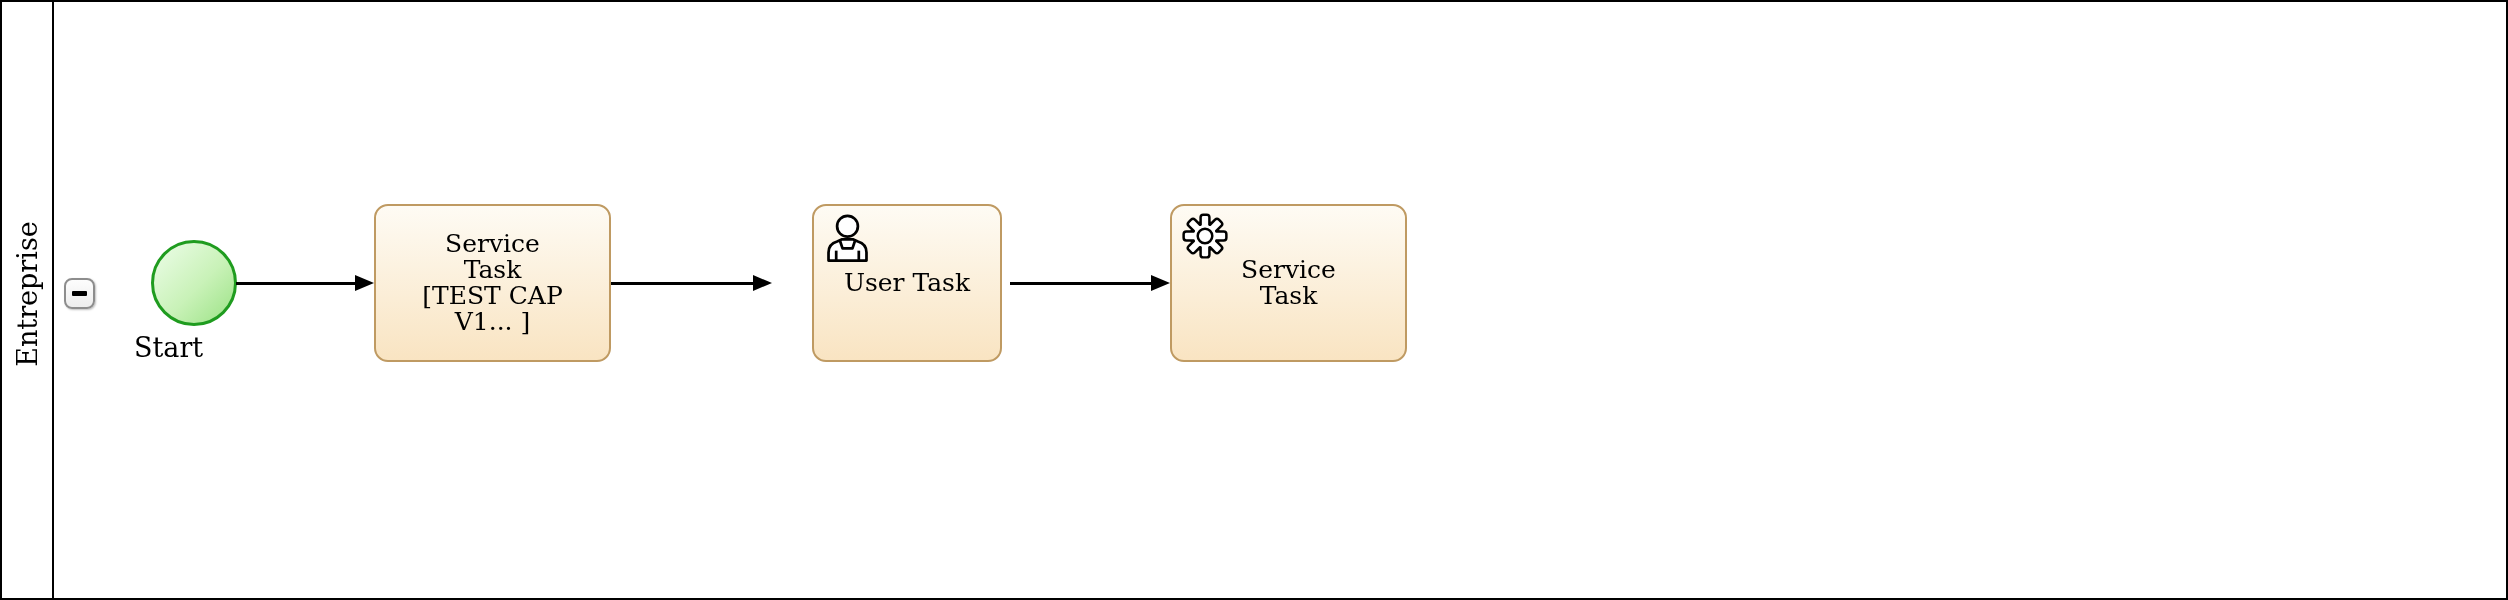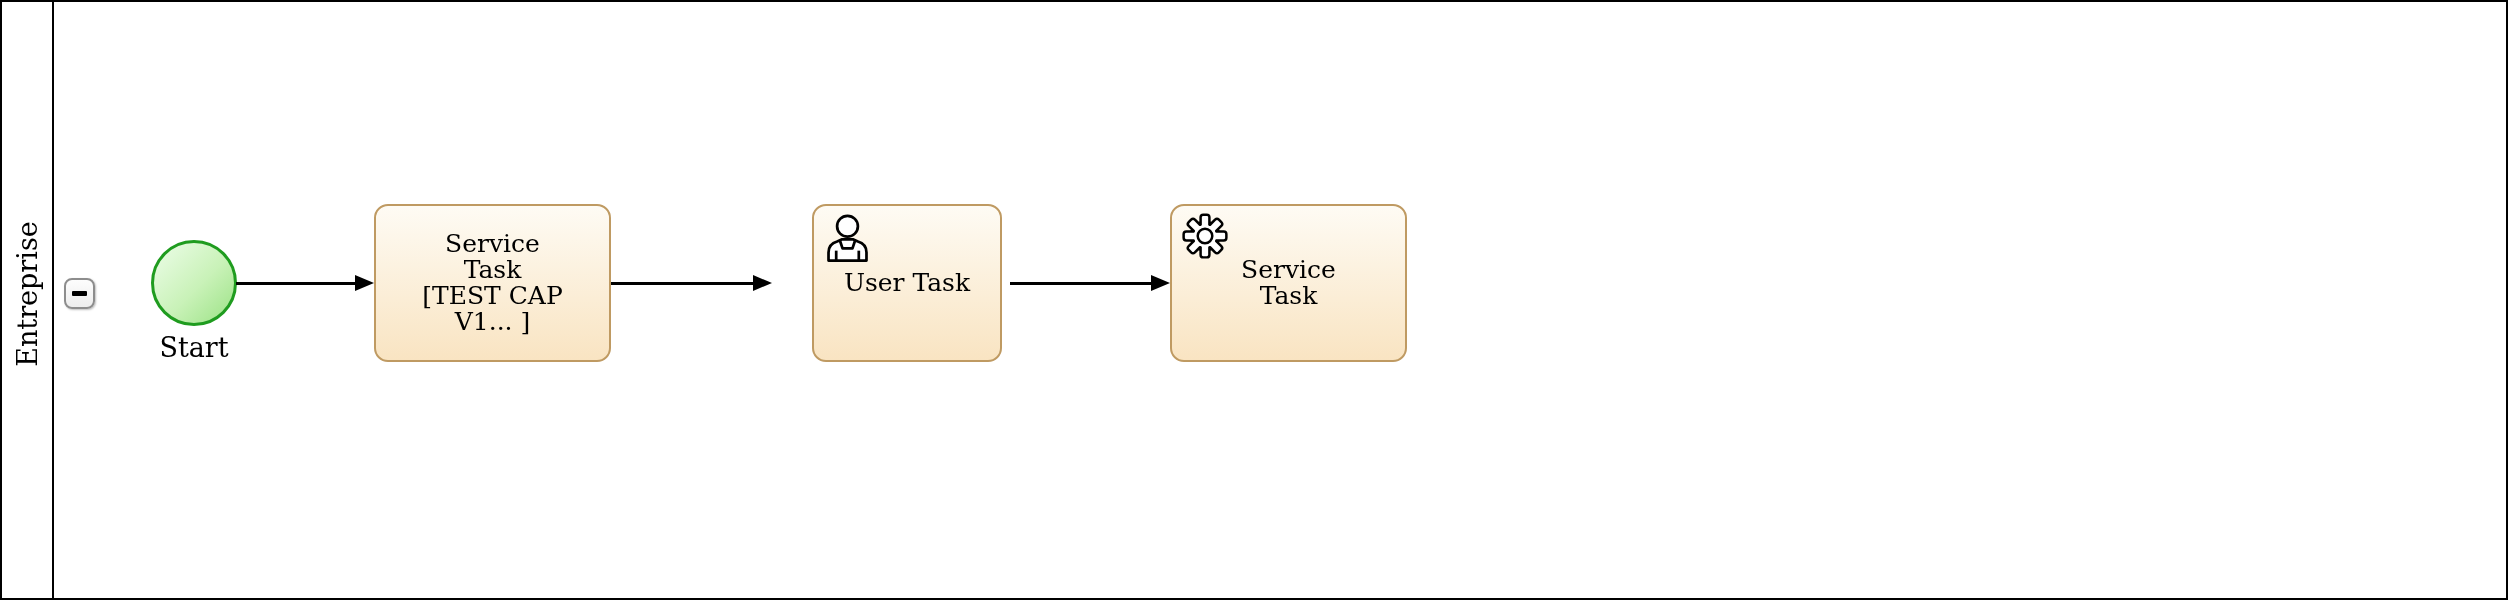--- a/index.html
+++ b/index.html
@@ -37,21 +37,21 @@
   .minus-bar{width:15px;height:5px;background:#000;border-radius:1px;}
   
   .start-event{
     position:absolute;left:149px;top:238px;width:86px;height:86px;
     border:3px solid #1f9c1f;border-radius:50%;
     background:linear-gradient(135deg,#edfde9 0%,#c9f2b8 55%,#9be285 100%);
     box-sizing:border-box;
   }
   .start-label{
     position:absolute;left:132px;top:330px;width:120px;
-    text-align:center;font-size:27px;
+    text-align:left;font-size:27px;
   }
   
   .task{
     position:absolute;width:237px;height:158px;
     border:2px solid #bf9a62;border-radius:14px;
     background:linear-gradient(180deg,#fefbf4 0%,#f9e4c2 100%);
     box-sizing:border-box;
     display:flex;align-items:center;justify-content:center;
     text-align:center;font-size:25px;line-height:26px;
   }

